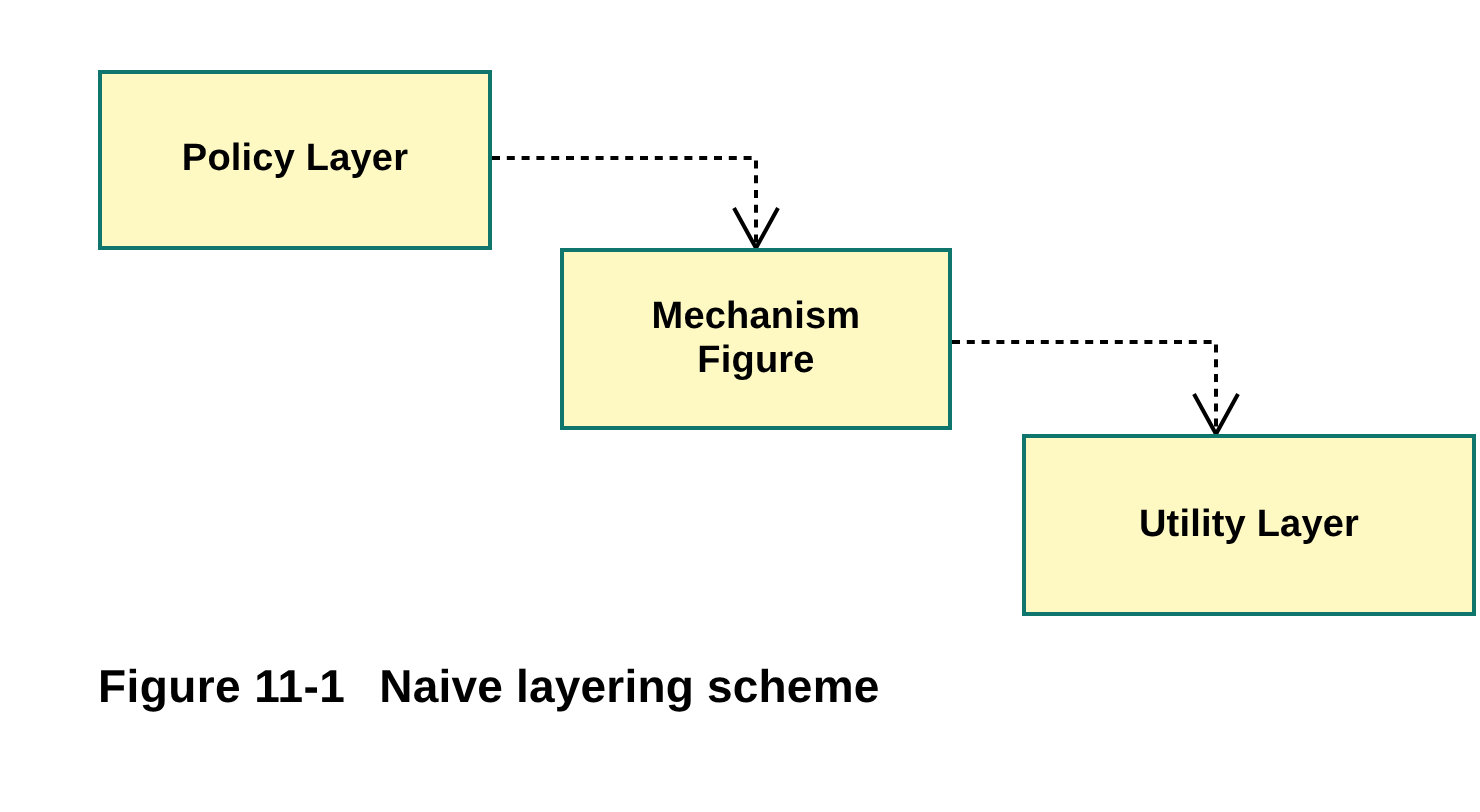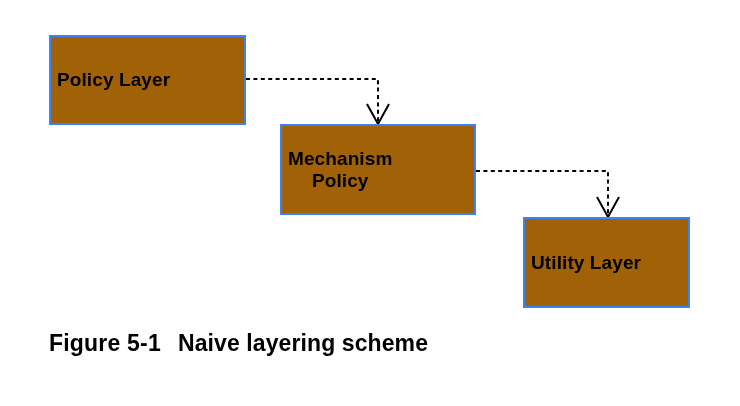--- a/index.html
+++ b/index.html
@@ -22,25 +22,25 @@
     left: 0;
     top: 0;
     width: 740px;
     height: 406px;
   }
 
   
   .layer-box {
     position: absolute;
     box-sizing: border-box;
-    background: #a16207;
-    border: 2px solid #3b82f6;
+    background: #fef9c3;
+    border: 2px solid #0f766e;
     display: flex;
     align-items: center;
-    justify-content: flex-start;
+    justify-content: center;
     text-align: center;
   }
   .layer-box .layer-label {
     font-size: 19px;
     font-weight: bold;
     color: #000000;
     line-height: 1.15;
     letter-spacing: 0.1px;
     white-space: pre-line;
     padding: 0 6px;
@@ -52,23 +52,23 @@
     width: 197px;
     height: 90px;
   }
   #box-mechanism {
     left: 280px;
     top: 124px;
     width: 196px;
     height: 91px;
   }
   #box-utility {
-    left: 523px;
+    left: 511px;
     top: 217px;
-    width: 167px;
+    width: 227px;
     height: 91px;
   }
 
   
   #connector-layer {
     position: absolute;
     left: 0;
     top: 0;
     width: 740px;
     height: 406px;
@@ -125,24 +125,24 @@
     <path class="connector-path" d="M 476 171 L 608 171 L 608 215"></path>
     <polyline class="arrow-head" points="597,197 608,217 619,197"></polyline>
   </svg>
 
   <div class="layer-box" id="box-policy">
     <span class="layer-label">Policy Layer</span>
   </div>
 
   <div class="layer-box" id="box-mechanism">
     <span class="layer-label">Mechanism
-Policy</span>
+Figure</span>
   </div>
 
   <div class="layer-box" id="box-utility">
     <span class="layer-label">Utility Layer</span>
   </div>
 
   <div id="figure-caption">
-    <span class="caption-number">Figure 5-1</span><span class="caption-gap"></span><span class="caption-text">Naive layering scheme</span>
+    <span class="caption-number">Figure 11-1</span><span class="caption-gap"></span><span class="caption-text">Naive layering scheme</span>
   </div>
 
 </div>
 
 </body></html>

